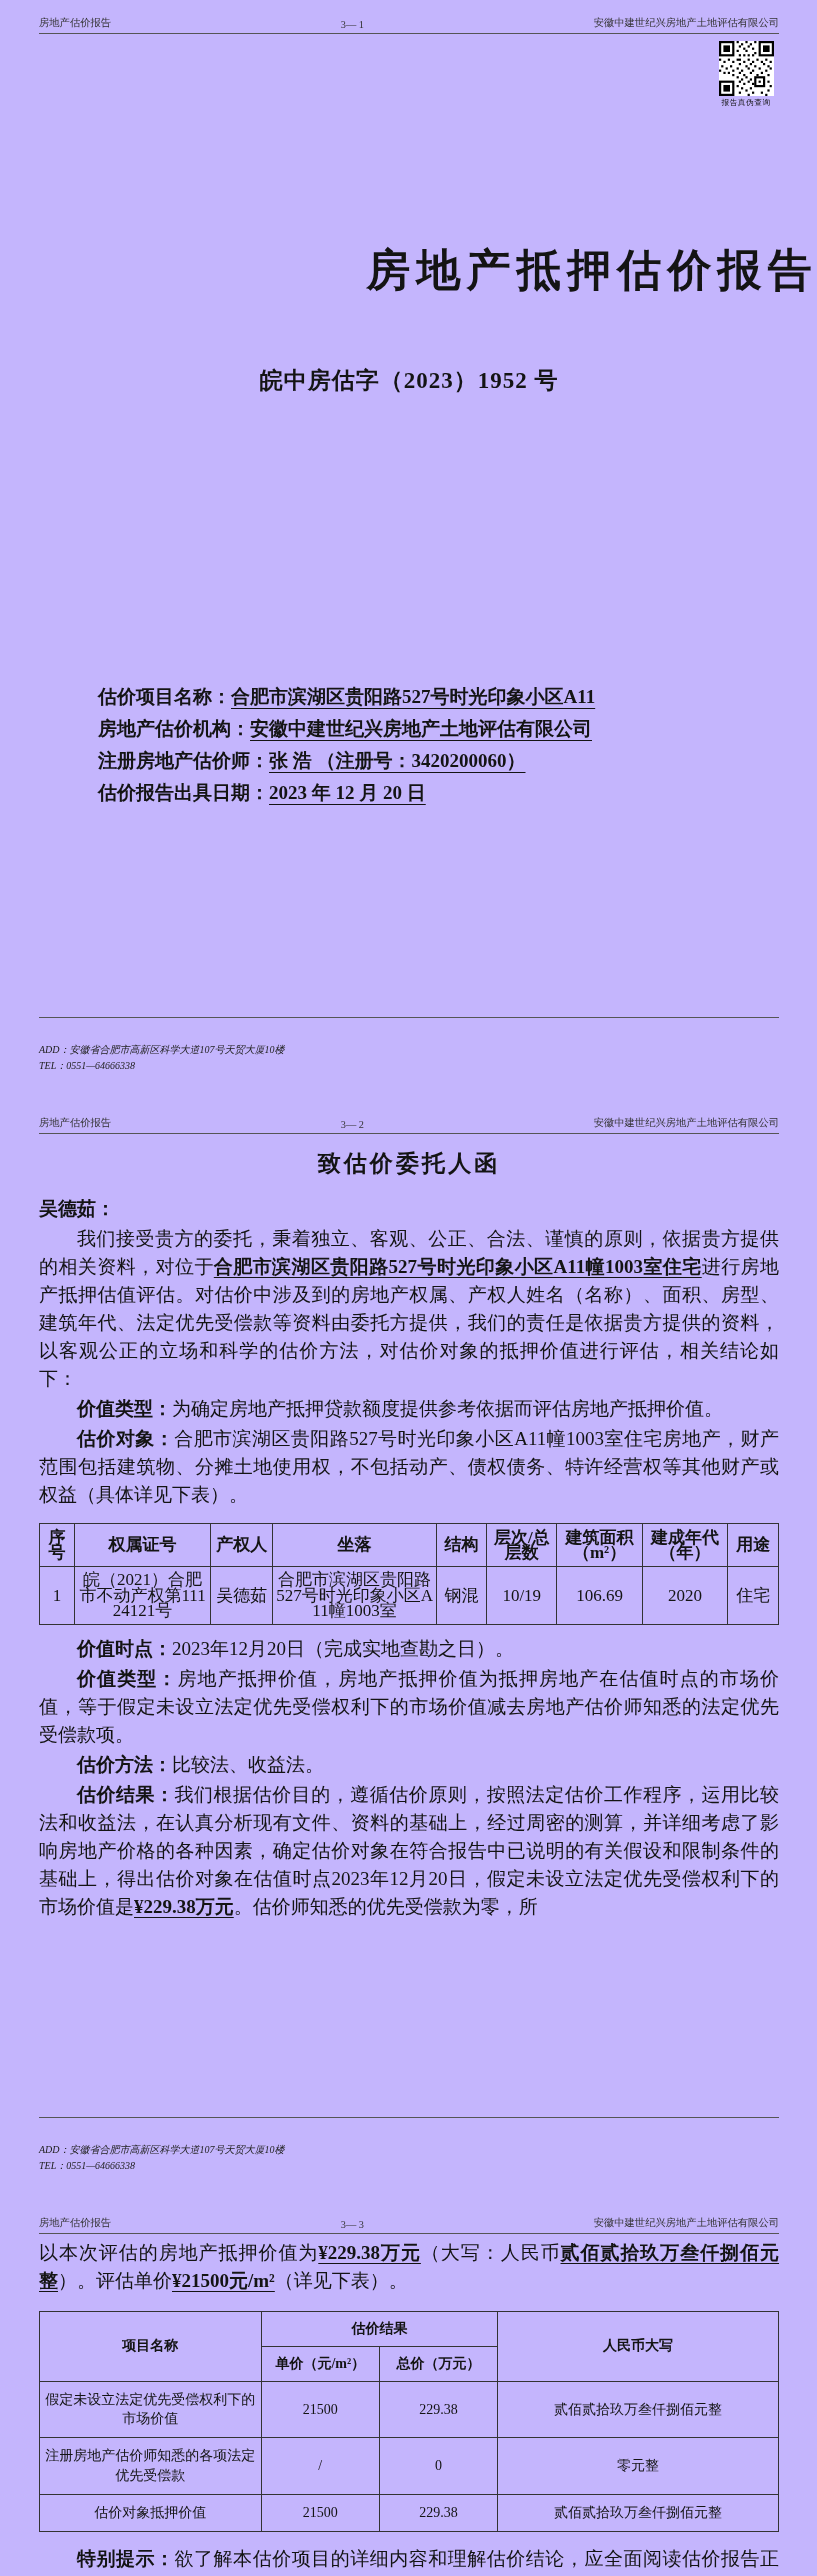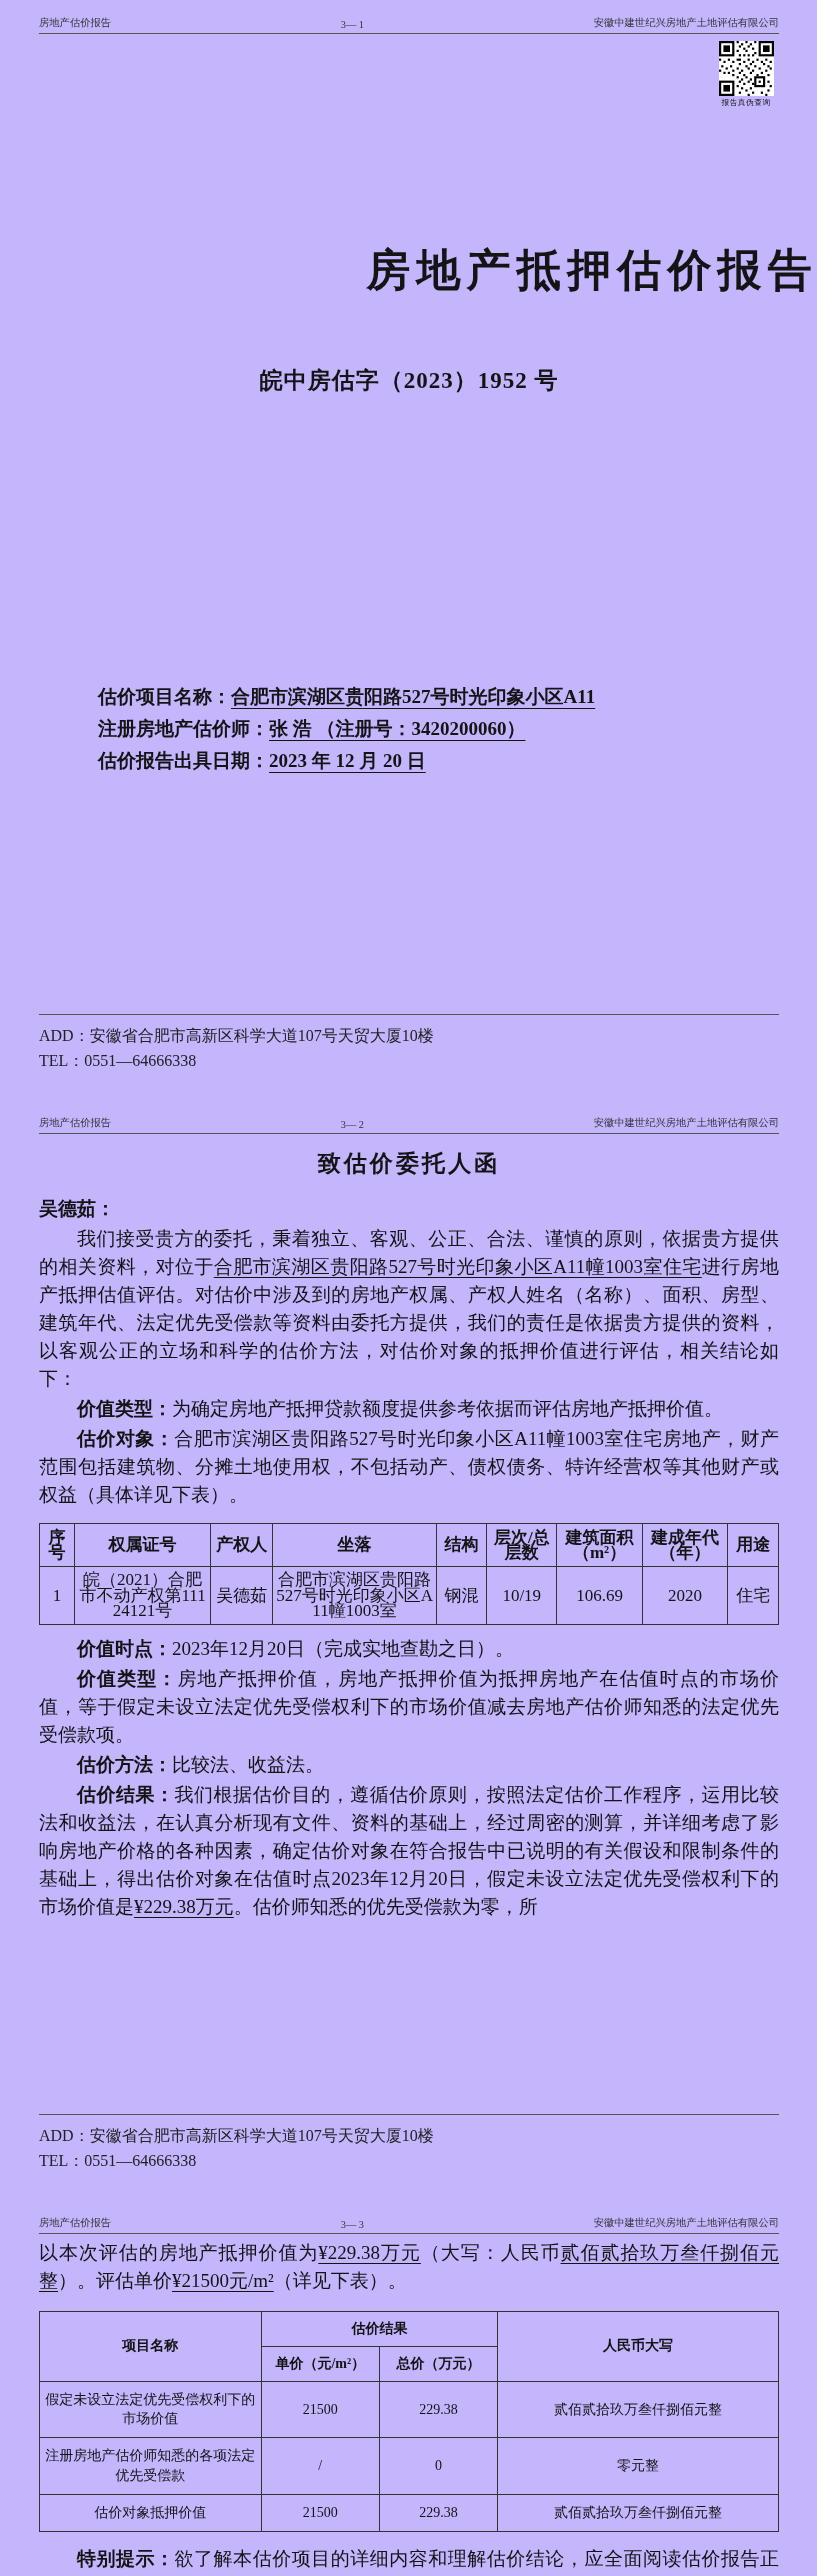--- a/index.html
+++ b/index.html
@@ -12,22 +12,22 @@
   .page { position:relative; width:818px; height:1100px; overflow:hidden; background:#c4b5fd; }
 
   .page-header {
     position:absolute; top:15.5px; left:39px; right:39px;
     display:flex; justify-content:space-between; align-items:flex-end;
     font-size:10.3px; color:#333;
     border-bottom:0.5px solid #555; padding-bottom:3.6px;
   }
   .page-footer {
     position:absolute; bottom:26px; left:39px; right:39px;
-    border-top:0.5px solid #555; padding-top:8px;
-    font-size:16px; color:#222; line-height:1.6;
+    border-top:0.5px solid #555; padding-top:24px;
+    font-size:10px; color:#222; line-height:1.6;font-style:italic;
   }
 
   
   .qr-block { position:absolute; top:41px; right:40px; width:64px; text-align:center; }
   .qr { width:55px; height:55px; display:block; margin:0 auto 2.1px auto; background:#fff; }
   .qr-caption { font-size:7.7px; color:#111; letter-spacing:0.5px; }
 
   .cover-title {
     position:absolute; top:241px; left:0; width:100%;
     text-align:right; font-size:44px; font-weight:bold; letter-spacing:6.2px;
@@ -45,21 +45,21 @@
   .field.cont1 { padding-left:38px; }
   .field.cont2 { padding-left:172px; }
 
   
   .content { position:absolute; top:37px; left:39px; right:39px; }
   .letter-title { text-align:center; font-size:23px; font-weight:bold; letter-spacing:3.1px; margin:11.3px 0 15.5px 0; }
   .salutation { font-size:19px; font-weight:bold; line-height:28px; margin-bottom:2.1px; }
   .para { font-size:19px; line-height:28px; text-align:justify; text-indent:2em; margin:2.1px 0; }
   .para.noindent { text-indent:0; }
   .blabel { font-weight:bold; }
-  .em { font-weight:normal; text-decoration:underline; text-underline-offset:3.6px; }
+  .em { font-weight:bold; text-decoration:underline; text-underline-offset:3.6px; }
 
   table { width:100%; border-collapse:collapse; table-layout:fixed; }
   th,td { border:0.8px solid #333; text-align:center; vertical-align:middle; }
 
   .subject-table { margin:14.4px 0 10.3px 0; font-size:17px; line-height:15.5px; }
   .subject-table th, .subject-table td { padding:5.2px 2.6px; word-break:break-all; }
 
   .result-table { margin:15.5px 0 13.4px 0; font-size:14px; line-height:19.6px; }
   .result-table th { padding:7.2px 4.1px; }
   .result-table td { padding:8.2px 5.2px; word-break:break-all; }
@@ -175,20 +175,23 @@
   </div>
 
   <div class="cover-title">房地产抵押估价报告</div>
   <div class="cover-docno">皖中房估字（2023）1952 号</div>
 
   <div class="cover-fields">
     <div class="field">
       <span class="flabel">估价项目名称：</span><span class="fvalue">合肥市滨湖区贵阳路527号时光印象小区A11</span>
     </div>
     <div class="field">
+      <span class="flabel">房地产估价机构：</span><span class="fvalue">安徽中建世纪兴房地产土地评估有限公司</span>
+    </div>
+    <div class="field">
       <span class="flabel">注册房地产估价师：</span><span class="fvalue">张  浩  （注册号：3420200060）</span>
     </div>
     <div class="field">
       <span class="flabel">估价报告出具日期：</span><span class="fvalue">2023 年 12 月 20 日</span>
     </div>
   </div>
 
   <div class="page-footer">
     <div>ADD：安徽省合肥市高新区科学大道107号天贸大厦10楼</div>
     <div>TEL：0551—64666338</div>

